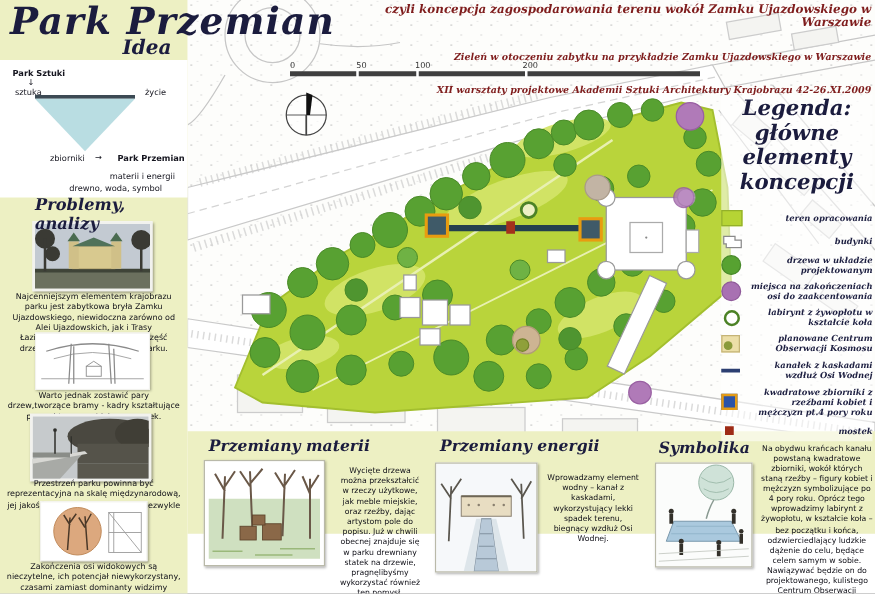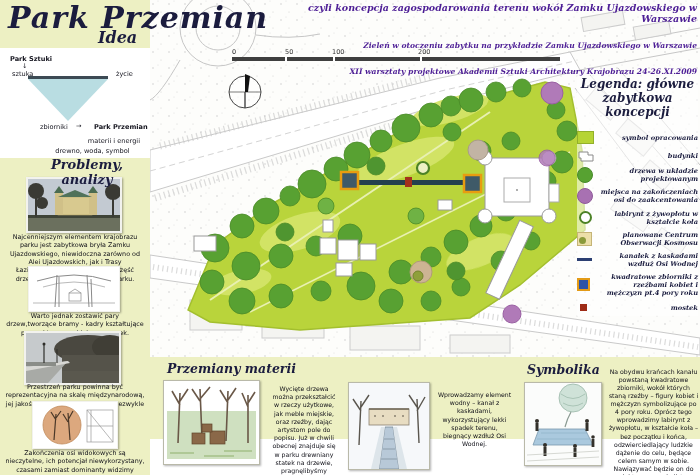--- a/index.html
+++ b/index.html
@@ -10,46 +10,46 @@
   
   .left-col{position:absolute;left:0;top:0;width:150px;height:475px;background:#edf0c3;}
   .idea-panel{position:absolute;left:0;top:48px;width:150px;height:110px;background:#ffffff;}
   .main-title{position:absolute;left:8px;top:0px;width:300px;font-size:30px;letter-spacing:1px;z-index:7;}
   .idea-head{position:absolute;left:98px;top:28px;font-size:16px;z-index:7;}
   .diagram-label{position:absolute;font-size:6.6px;color:#15151f;}
   .tri-top{position:absolute;left:28px;top:76px;width:80px;height:3px;background:#3c4a54;}
   .tri{position:absolute;left:28px;top:79px;width:0;height:0;
        border-left:40px solid transparent;border-right:40px solid transparent;
        border-top:42px solid #b9dde2;}
-  .prob-head{position:absolute;left:28px;top:157px;width:118px;font-size:13px;text-align:center;z-index:2;}
+  .prob-head{position:absolute;left:28px;top:157px;width:118px;font-size:13px;text-align:left;z-index:2;}
   .panel{position:absolute;background:#fff;border:2px solid #f2f2ee;box-shadow:1px 1px 2px rgba(0,0,0,.35);}
   .col-text{position:absolute;left:5px;width:140px;text-align:center;font-size:6.4px;line-height:1.3;color:#101018;}
   
-  .header{position:absolute;right:3px;top:2px;width:400px;text-align:right;z-index:6;color:#4c1d95;}
+  .header{position:absolute;right:3px;top:2px;width:400px;text-align:right;z-index:6;color:#7f1d1d;}
   .header .h1{font-family:"DejaVu Serif",serif;font-style:italic;font-weight:bold;font-size:9.5px;}
   .header .h2{font-family:"DejaVu Serif",serif;font-style:italic;font-weight:bold;font-size:7.6px;margin-top:17px;}
   
   .legend{position:absolute;left:577px;top:76px;width:121px;z-index:5;background:rgba(255,255,255,.55);padding:2px 0;}
-  .legend-title{text-align:center;font-size:12px;line-height:1.15;}
+  .legend-title{text-align:center;font-size:17px;line-height:1.15;}
   .legend-items{margin-top:12px;display:flex;flex-direction:column;gap:5px;}
   .legend-item{display:flex;align-items:center;min-height:12px;}
   .legend-ic{flex:0 0 20px;display:flex;align-items:center;}
   .legend-lb{flex:1;text-align:right;font-family:"DejaVu Serif",serif;font-style:italic;font-weight:bold;
              font-size:6.7px;line-height:1.2;color:#1c1e40;}
   .ic-sq-green{width:15px;height:11px;background:#b6d434;border:1px solid #93b02a;}
   .ic-circ-green{width:14px;height:14px;border-radius:50%;background:#57a231;border:1px solid #47892a;}
   .ic-circ-purple{width:14px;height:14px;border-radius:50%;background:#a871b2;border:1px solid #8f5a9a;}
   .ic-ring{width:9px;height:9px;border-radius:50%;border:2.5px solid #4c8226;background:#fff;margin-left:2px;}
   .ic-kosmos{width:13px;height:12px;background:#ecdfa8;border:1px solid #c5b477;position:relative;}
   .ic-kosmos i{position:absolute;left:1px;bottom:1px;width:7px;height:7px;border-radius:50%;background:#8a9a3a;display:block;}
   .ic-canal{width:15px;height:3px;background:#2c3f72;}
   .ic-basin{width:9px;height:9px;background:#2b53a8;border:2px solid #e39b17;}
   .ic-bridge{width:7px;height:7px;background:#9e2b16;margin-left:3px;}
   
-  .bottom-strip{position:absolute;left:150px;top:357px;width:550px;height:82px;background:#edf0c3;}
+  .bottom-strip{position:absolute;left:150px;top:345px;width:550px;height:82px;background:#edf0c3;}
   .sec-head{position:absolute;font-size:12.5px;}
   .sec-text{position:absolute;font-size:6.2px;line-height:1.32;text-align:center;color:#101018;}
   .sk-panel{position:absolute;background:#fff;border:1px solid #b9b9a9;box-shadow:1px 1px 2px rgba(0,0,0,.3);}
   .final-text{position:absolute;left:458px;top:11px;width:91px;font-size:6.2px;line-height:1.3;
               text-align:center;color:#101018;}
 </style>
 </head>
 <body>
 
 <div id="poster">
@@ -215,21 +215,21 @@
       <circle cx="95" cy="92" r="16" fill="rgba(255,255,255,.5)" stroke="#444" stroke-width="1"></circle>
       <line x1="79" y1="92" x2="111" y2="92" stroke="#444" stroke-width="0.7"></line>
       <path d="M95,92 L95,74 L100,76 L98,92 Z" fill="#111"></path>
       <line x1="95" y1="92" x2="95" y2="108" stroke="#444" stroke-width="1.4"></line>
     </g>
   </svg>
 
   <div class="header">
     <div class="h1">czyli koncepcja zagospodarowania terenu wokół Zamku Ujazdowskiego w Warszawie</div>
     <div class="h2">Zieleń w otoczeniu zabytku na przykładzie Zamku Ujazdowskiego w Warszawie</div>
-    <div class="h2">XII warsztaty projektowe Akademii Sztuki Architektury Krajobrazu 24-26.XI.2009</div>
+    <div class="h2">XII warsztaty projektowe Akademii Sztuki Architektury Krajobrazu 42-26.XI.2009</div>
   </div>
 
   <div class="left-col">
     <div class="idea-panel"></div>
   </div>
 
   <div class="main-title script">Park Przemian</div>
   <div class="idea-head script">Idea</div>
 
   <div class="diagram-label" style="left:10px;top:55px;font-weight:bold">Park Sztuki</div>
@@ -315,28 +315,28 @@
         <line x1="54" y1="24" x2="80" y2="24"></line>
         <line x1="58" y1="40" x2="58" y2="8"></line>
       </g>
     </svg>
   </div>
   <div class="col-text" style="top:449px">Zakończenia osi widokowych są nieczytelne, ich potencjał niewykorzystany, czasami zamiast dominanty widzimy samochody.</div>
 
   <div class="legend">
     <div class="legend-title script">
       <div>Legenda: główne</div>
-      <div>zabytkowa koncepcji</div>
+      <div>elementy koncepcji</div>
     </div>
     <div class="legend-items">
       <div class="legend-item">
         <span class="legend-ic">
             <span class="ic-sq-green"></span>
           </span>
-        <span class="legend-lb">symbol opracowania</span>
+        <span class="legend-lb">teren opracowania</span>
       </div>
       <div class="legend-item">
         <span class="legend-ic">
           <svg width="18" height="13" viewBox="0 0 18 13">
               <path d="M2,3 h9 v3 h5 v6 h-12 v-3 h-2 z" fill="#fff" stroke="#8a8a8a"></path>
             </svg>
         </span>
         <span class="legend-lb">budynki</span>
       </div>
       <div class="legend-item">
@@ -406,20 +406,21 @@
         </g>
         <g stroke="#9ab87a" stroke-width="1.2">
           <line x1="6" y1="72" x2="30" y2="72"></line>
             <line x1="40" y1="75" x2="70" y2="75"></line>
             <line x1="60" y1="70" x2="88" y2="70"></line>
         </g>
       </svg>
     </div>
     <div class="sec-text" style="left:120px;top:28px;width:68px">Wycięte drzewa można przekształcić w rzeczy użytkowe, jak meble miejskie, oraz rzeźby, dając artystom pole do popisu. Już w chwili obecnej znajduje się w parku drewniany statek na drzewie, pragnęlibyśmy wykorzystać również ten pomysł.</div>
 
+    <div class="sec-head script" style="left:202px;top:4px">Przemiany energii</div>
     <div class="sk-panel" style="left:198px;top:25px;width:80px;height:86px">
       <svg width="80" height="86" viewBox="0 0 80 86">
         <rect width="80" height="86" fill="#f6f8fa"></rect>
         <rect x="20" y="26" width="40" height="16" fill="#e8ddc2" stroke="#8a8070" stroke-width="0.8"></rect>
         <line x1="20" y1="26" x2="60" y2="26" stroke="#6e6655" stroke-width="1.6"></line>
         <g fill="#8a8070">
             <circle cx="26" cy="33" r="1"></circle>
             <circle cx="34" cy="33" r="1"></circle>
             <circle cx="46" cy="33" r="1"></circle>
             <circle cx="54" cy="33" r="1"></circle>

